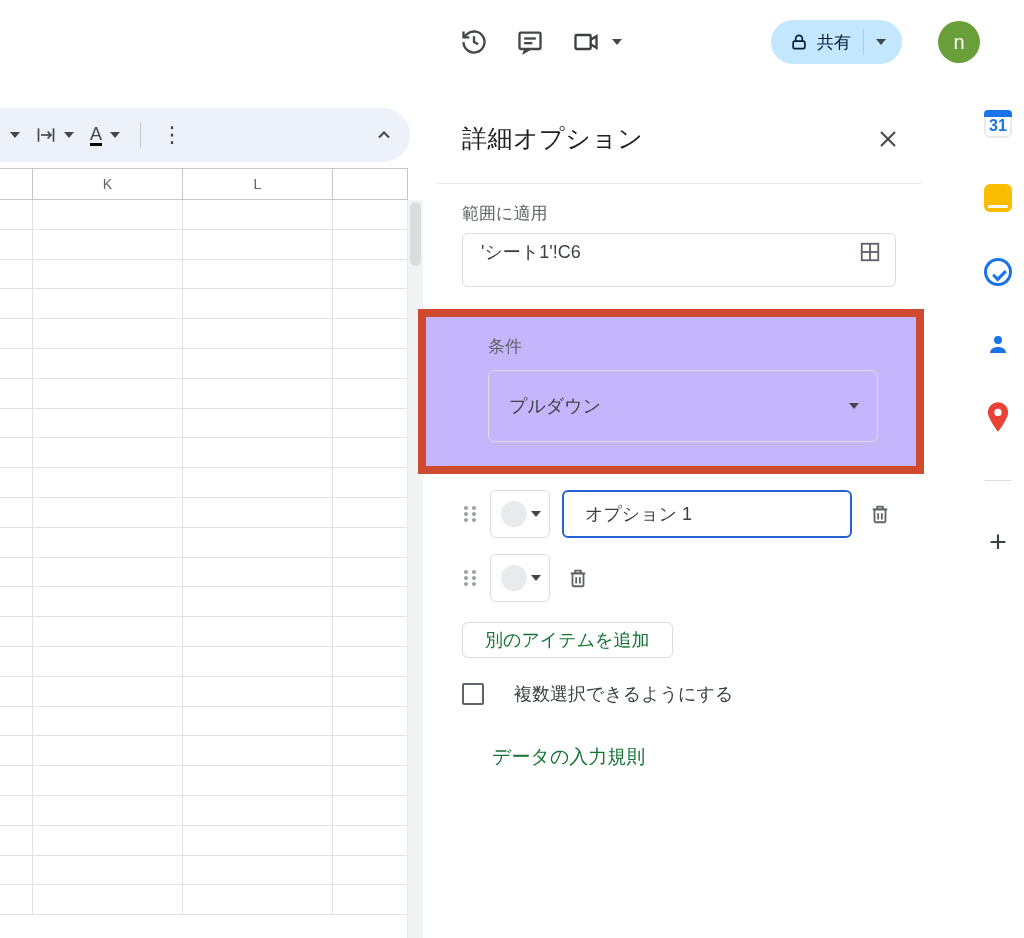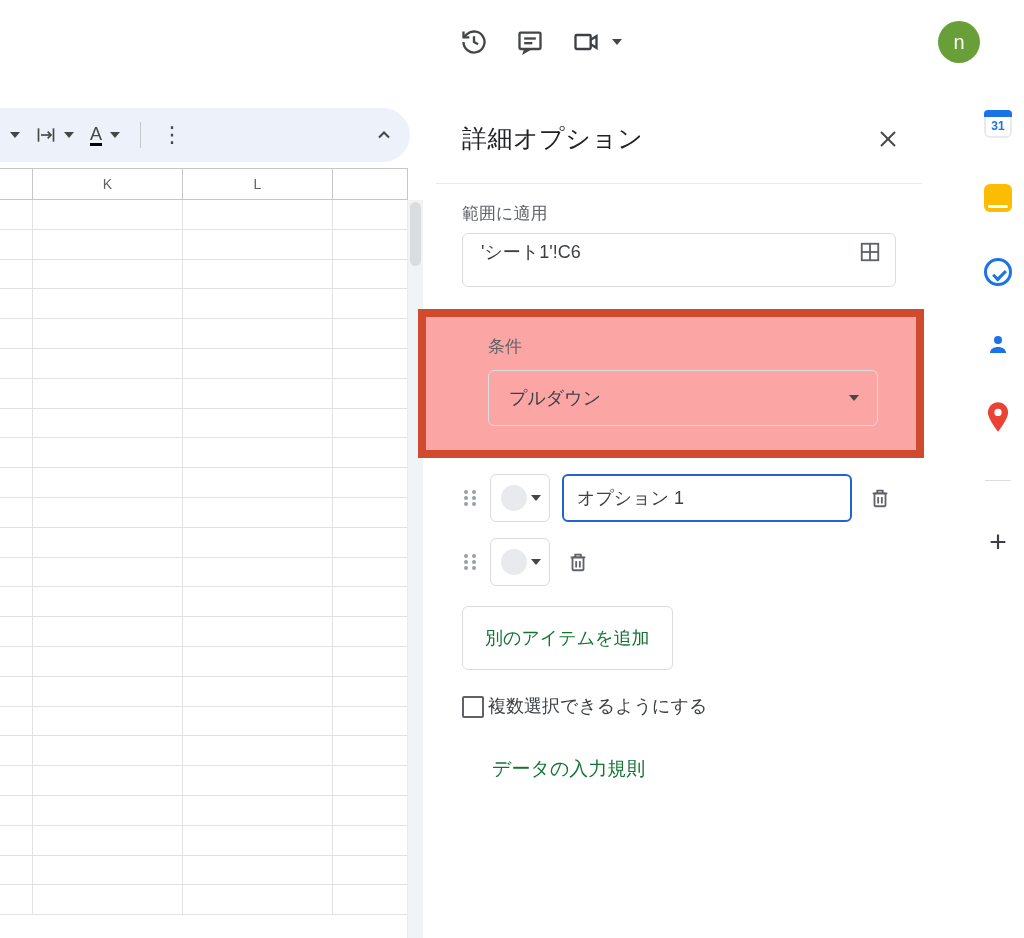--- a/index.html
+++ b/index.html
@@ -148,27 +148,27 @@
   .input-row input {
     flex:1; border:none; outline:none; font-size:18px; color:#3c4043;
     font-family: inherit;
   }
   .grid-ico { color:#5f6368; cursor:pointer; }
 
   .highlight-box {
     border: 8px solid #cf4a2f;
     margin: 14px -28px 12px -44px;
     padding: 18px 38px 24px 62px;
-    background: #fca5a5;
+    background: #c4b5fd;
   }
   .highlight-box .label { margin-bottom: 12px; }
   .select-box {
     display:flex; align-items:center; justify-content:space-between;
     border:1px solid #dadce0; border-radius:6px;
-    height:56px; padding: 0 18px 0 20px;
+    height:72px; padding: 0 18px 0 20px;
     font-size:18px; color:#3c4043; cursor:pointer;
   }
 
   .option-row {
     display:flex; align-items:center; gap:12px;
     padding: 4px 26px 12px;
   }
   .drag-handle { color:#9aa0a6; cursor:grab; }
   .color-chip {
     display:flex; align-items:center; gap:4px;
@@ -176,31 +176,31 @@
     height:48px; padding: 0 8px 0 10px; cursor:pointer;
   }
   .chip-circle {
     width:26px; height:26px; border-radius:999px; background:#e8eaed;
   }
   .opt-input {
     flex:1; height:48px; border:1px solid #dadce0; border-radius:6px;
     font-size:18px; padding:0 14px; color:#3c4043; outline:none;
     font-family: inherit;
   }
-  .opt-input.focused { border:2px solid #2562d1; padding:0 13px; }
+  .opt-input.focused { border:2px solid #2562d1; padding:0 21px; }
   .trash { color:#5f6368; cursor:pointer; width:32px; display:flex; justify-content:center;}
 
   .add-item-btn {
     margin: 8px 26px 10px;
-    display:inline-flex; align-items:center; height:64px;
+    display:inline-flex; align-items:center; height:36px;
     border:1px solid #dadce0; border-radius:6px;
     padding: 0 22px; font-size:18px; color:#137333; cursor:pointer;
   }
   .check-row {
-    display:flex; align-items:flex-end; gap:4px;
+    display:flex; align-items:center; gap:30px;
     padding: 14px 26px 10px;
   }
   .checkbox {
     width:22px; height:22px; border:2.5px solid #5f6368; border-radius:2px;
     cursor:pointer;
   }
   .check-label { font-size:18px; color:#3c4043; }
   .adv-opt {
     padding: 28px 26px 10px 56px;
     font-size:19px; color:#137333; cursor:pointer;
@@ -208,21 +208,21 @@
 
   
   .rail {
     position:absolute; top:96px; right:0; width:52px;
     display:flex; flex-direction:column; align-items:center; gap:46px;
     padding-top: 14px;
   }
   .rail .app { width:28px; height:28px; border-radius:6px; cursor:pointer;}
   .cal { background:#fff; border:2px solid #e8eaed; position:relative;}
   .cal::before { content:""; position:absolute; top:-2px; left:-2px; right:-2px; height:7px; background:#1a73e8; border-radius:4px 4px 0 0;}
-  .cal span { position:absolute; inset:0; display:flex; align-items:center; justify-content:center; font-size:12px; font-weight:600; color:#1a73e8; top:3px;}
+  .cal span { position:absolute; inset:0; display:flex; align-items:center; justify-content:center; font-size:16px; font-weight:600; color:#1a73e8; top:3px;}
   .keep { background:#fbbc04; border-radius:4px; position:relative;}
   .keep::after{content:"";position:absolute;bottom:4px;left:4px;right:4px;height:3px;background:#fff;border-radius:2px;}
   .tasks { width:28px;height:28px;border-radius:50%;border:3px solid #1a73e8;position:relative;}
   .tasks::after{content:"";position:absolute;left:6px;top:9px;width:10px;height:5px;border-left:3px solid #1a73e8;border-bottom:3px solid #1a73e8;transform:rotate(-45deg);}
   .contacts { width:24px;height:24px;}
   .maps { width:22px;height:30px;}
   .rail-sep { width:26px; height:1px; background:#dadce0; margin-top:2px;}
   .rail-plus { font-size:30px; color:#3c4043; cursor:pointer; line-height:1;}
 
   svg { display:block; }
@@ -249,20 +249,33 @@
   </div>
   <div class="meet-btn">
     <svg width="28" height="28" viewBox="0 0 24 24" fill="none" stroke="currentColor" stroke-width="2">
         <rect x="3" y="6" width="13" height="12" rx="1"></rect>
         <path d="M16 10l5-3v10l-5-3"></path>
       </svg>
     <span style="width:8px"></span>
     <div class="caret-down"></div>
   </div>
   <div class="spacer"></div>
+  <div class="share-btn">
+    <div class="main">
+      <svg width="20" height="20" viewBox="0 0 24 24" fill="none" stroke="currentColor" stroke-width="2">
+          <rect x="5" y="11" width="14" height="9" rx="2"></rect>
+          <path d="M8 11V8a4 4 0 0 1 8 0v3"></path>
+        </svg>
+      <span>共有</span>
+    </div>
+    <div class="sep"></div>
+    <div class="caret">
+        <div class="caret-down"></div>
+      </div>
+  </div>
   <div class="avatar">
     <span>n</span>
   </div>
 </div>
 
 <div class="toolbar">
   <div class="tool-seg">
       <div class="caret-down"></div>
     </div>
   <div class="tool-seg">

